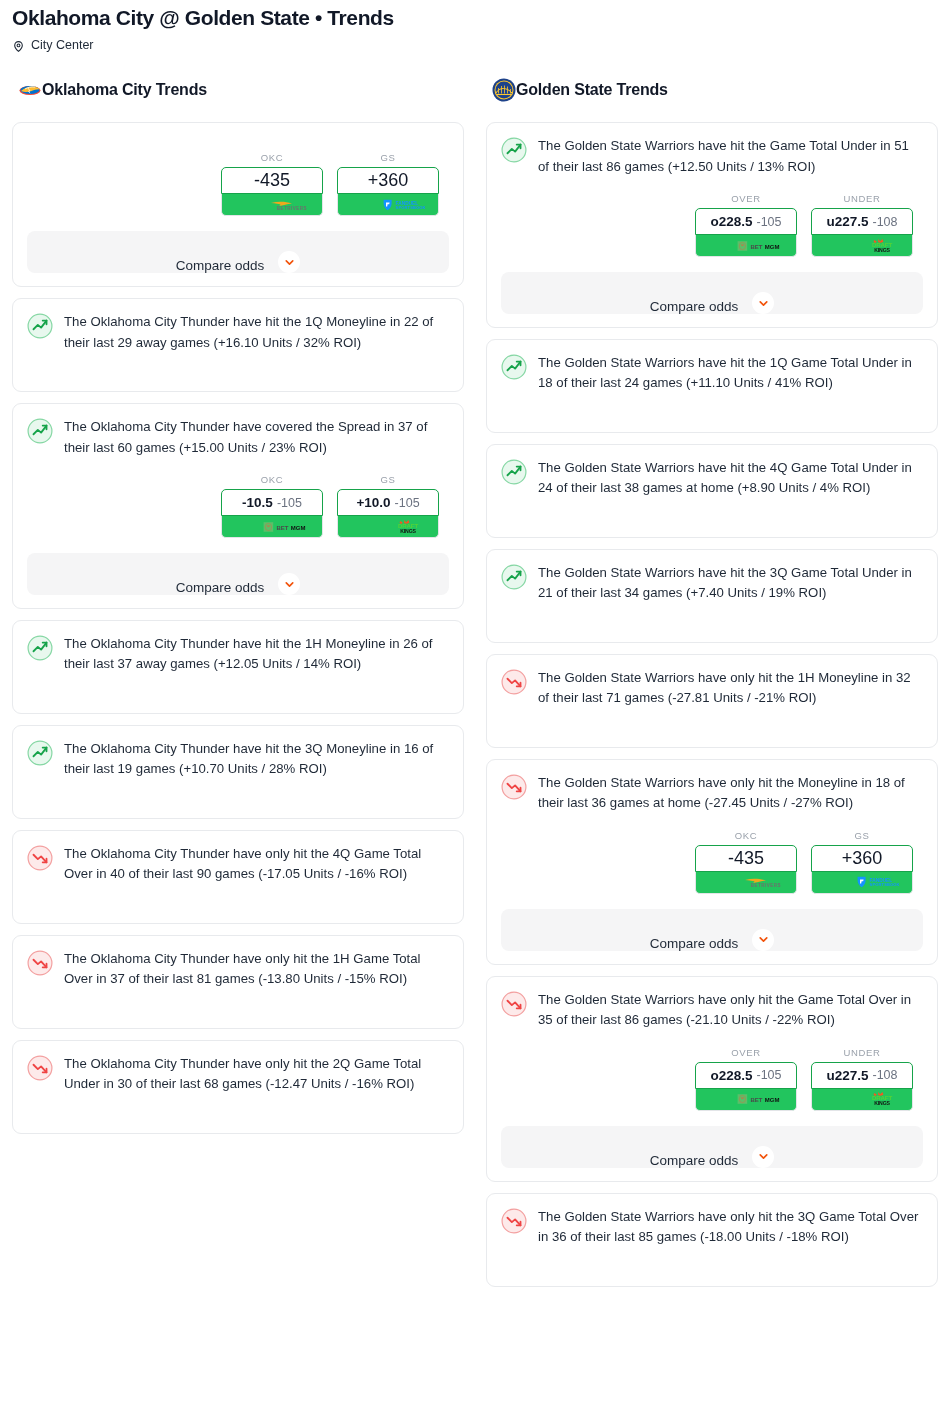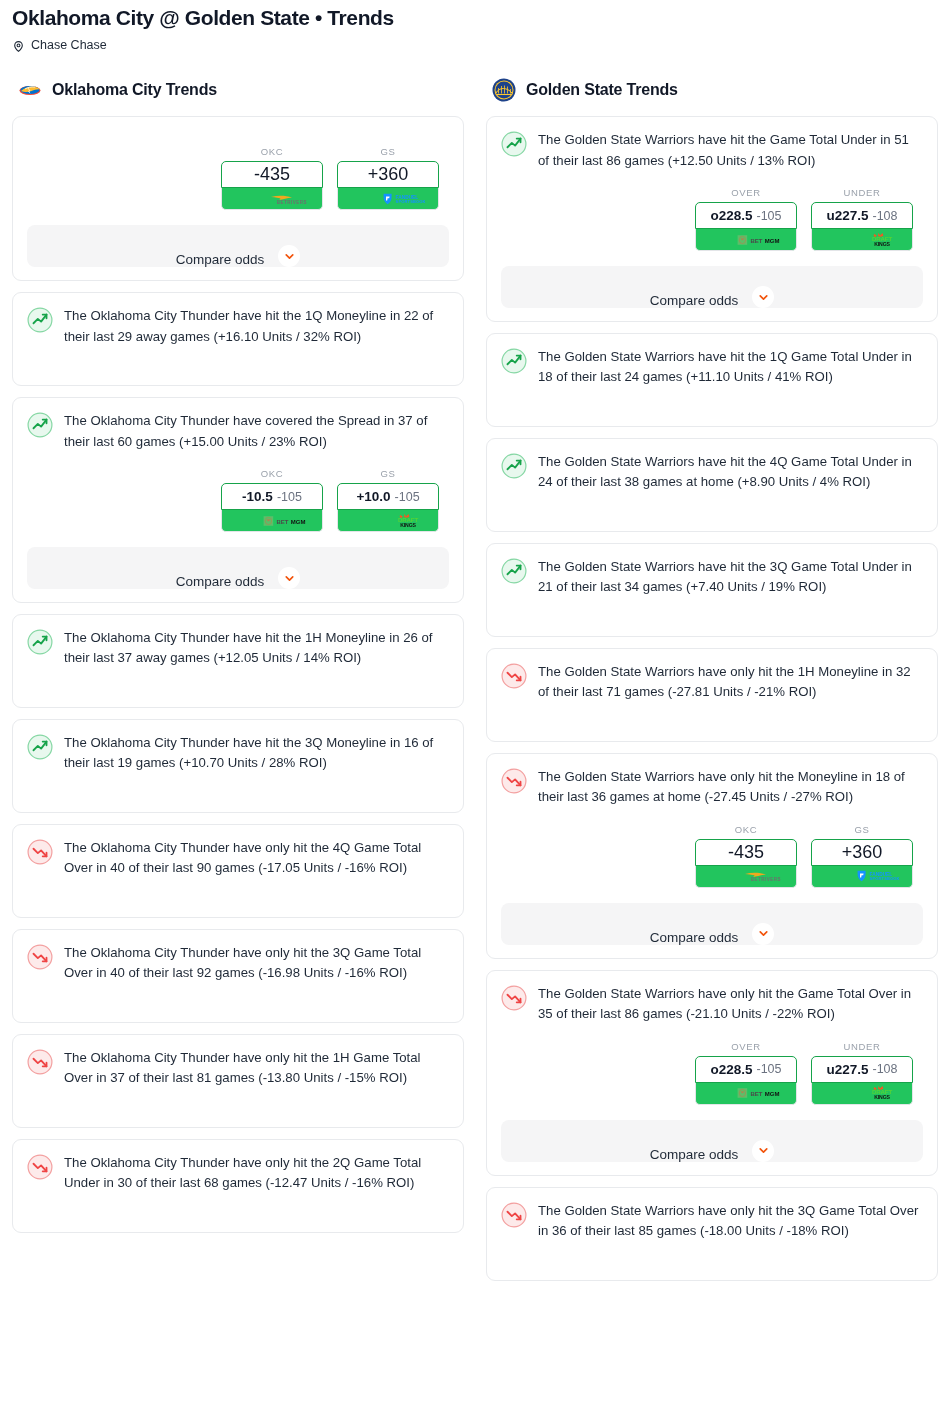--- a/index.html
+++ b/index.html
@@ -23,21 +23,21 @@
     line-height: 1.1;
   }
   .venue-row { display: flex; align-items: center; gap: 6px; margin-bottom: 0; }
   .venue-text { font-size: 12.5px; color: #1f2937; }
   .pin-icon { width: 13px; height: 13px; display: block; flex: none; }
 
   
   .columns { display: flex; gap: 22px; padding: 0 12px; margin-top: 26px; align-items: flex-start; }
   .column { width: 452px; flex: none; }
 
-  .col-header { display: flex; align-items: center; gap: 10px; margin-bottom: 14px; padding-left: 6px; text-align: right; }
+  .col-header { display: flex; align-items: center; margin-bottom: 20px; padding-left: 6px; text-align: right; }
   .col-title { font-size: 16px; font-weight: bold; color: #111827; letter-spacing: -0.2px; }
   .team-logo { width: 24px; height: 24px; flex: none; display: block; }
 
   
   .trend-card {
     border: 1px solid #e8eaed;
     border-radius: 9px;
     background: #fff;
     margin-bottom: 11px;
     padding: 13px 14px 13px 14px;
@@ -121,21 +121,21 @@
 
   <div class="page-header">
     <h1 class="page-title">Oklahoma City @ Golden State • Trends</h1>
     <div class="venue-row">
       <span class="pin-icon">
         <svg viewBox="0 0 24 24" width="13" height="13" fill="none" stroke="#1f2937" stroke-width="2">
           <path d="M12 21s7-6.2 7-11a7 7 0 1 0-14 0c0 4.8 7 11 7 11z"></path>
           <circle cx="12" cy="10" r="2.6"></circle>
         </svg>
       </span>
-      <span class="venue-text">Chase Chase</span>
+      <span class="venue-text">City Center</span>
     </div>
   </div>
 
   <div class="columns" id="columns">
       <div class="column">
         <div class="col-header">
           <span>
             <svg class="team-logo" viewBox="0 0 48 48">
       <ellipse cx="24" cy="25" rx="21" ry="9" fill="#ef4a3a"></ellipse>
       <ellipse cx="24" cy="24" rx="19" ry="8" fill="#0072ce"></ellipse>
@@ -271,31 +271,20 @@
         </div>
         <div class="trend-card">
           <div class="trend-top">
       <span class="trend-icon">
     <svg viewBox="0 0 24 24" width="26" height="26">
       <circle cx="12" cy="12" r="11" fill="#fdeaea" stroke="#f3a0a0" stroke-width="1.1"></circle>
       <path d="M6 9l4 4 3-2.5L18 16" stroke="#ef4444" stroke-width="1.7" fill="none" stroke-linecap="round" stroke-linejoin="round"></path>
                 <path d="M14.5 16H18v-3.4" stroke="#ef4444" stroke-width="1.7" fill="none" stroke-linecap="round" stroke-linejoin="round"></path>
     </svg></span>
       <div class="trend-text">The Oklahoma City Thunder have only hit the 4Q Game Total Over in 40 of their last 90 games (-17.05 Units / -16% ROI)</div>
-    </div>
-        </div>
-        <div class="trend-card">
-          <div class="trend-top">
-      <span class="trend-icon">
-    <svg viewBox="0 0 24 24" width="26" height="26">
-      <circle cx="12" cy="12" r="11" fill="#fdeaea" stroke="#f3a0a0" stroke-width="1.1"></circle>
-      <path d="M6 9l4 4 3-2.5L18 16" stroke="#ef4444" stroke-width="1.7" fill="none" stroke-linecap="round" stroke-linejoin="round"></path>
-                <path d="M14.5 16H18v-3.4" stroke="#ef4444" stroke-width="1.7" fill="none" stroke-linecap="round" stroke-linejoin="round"></path>
-    </svg></span>
-      <div class="trend-text">The Oklahoma City Thunder have only hit the 3Q Game Total Over in 40 of their last 92 games (-16.98 Units / -16% ROI)</div>
     </div>
         </div>
         <div class="trend-card">
           <div class="trend-top">
       <span class="trend-icon">
     <svg viewBox="0 0 24 24" width="26" height="26">
       <circle cx="12" cy="12" r="11" fill="#fdeaea" stroke="#f3a0a0" stroke-width="1.1"></circle>
       <path d="M6 9l4 4 3-2.5L18 16" stroke="#ef4444" stroke-width="1.7" fill="none" stroke-linecap="round" stroke-linejoin="round"></path>
                 <path d="M14.5 16H18v-3.4" stroke="#ef4444" stroke-width="1.7" fill="none" stroke-linecap="round" stroke-linejoin="round"></path>
     </svg></span>

